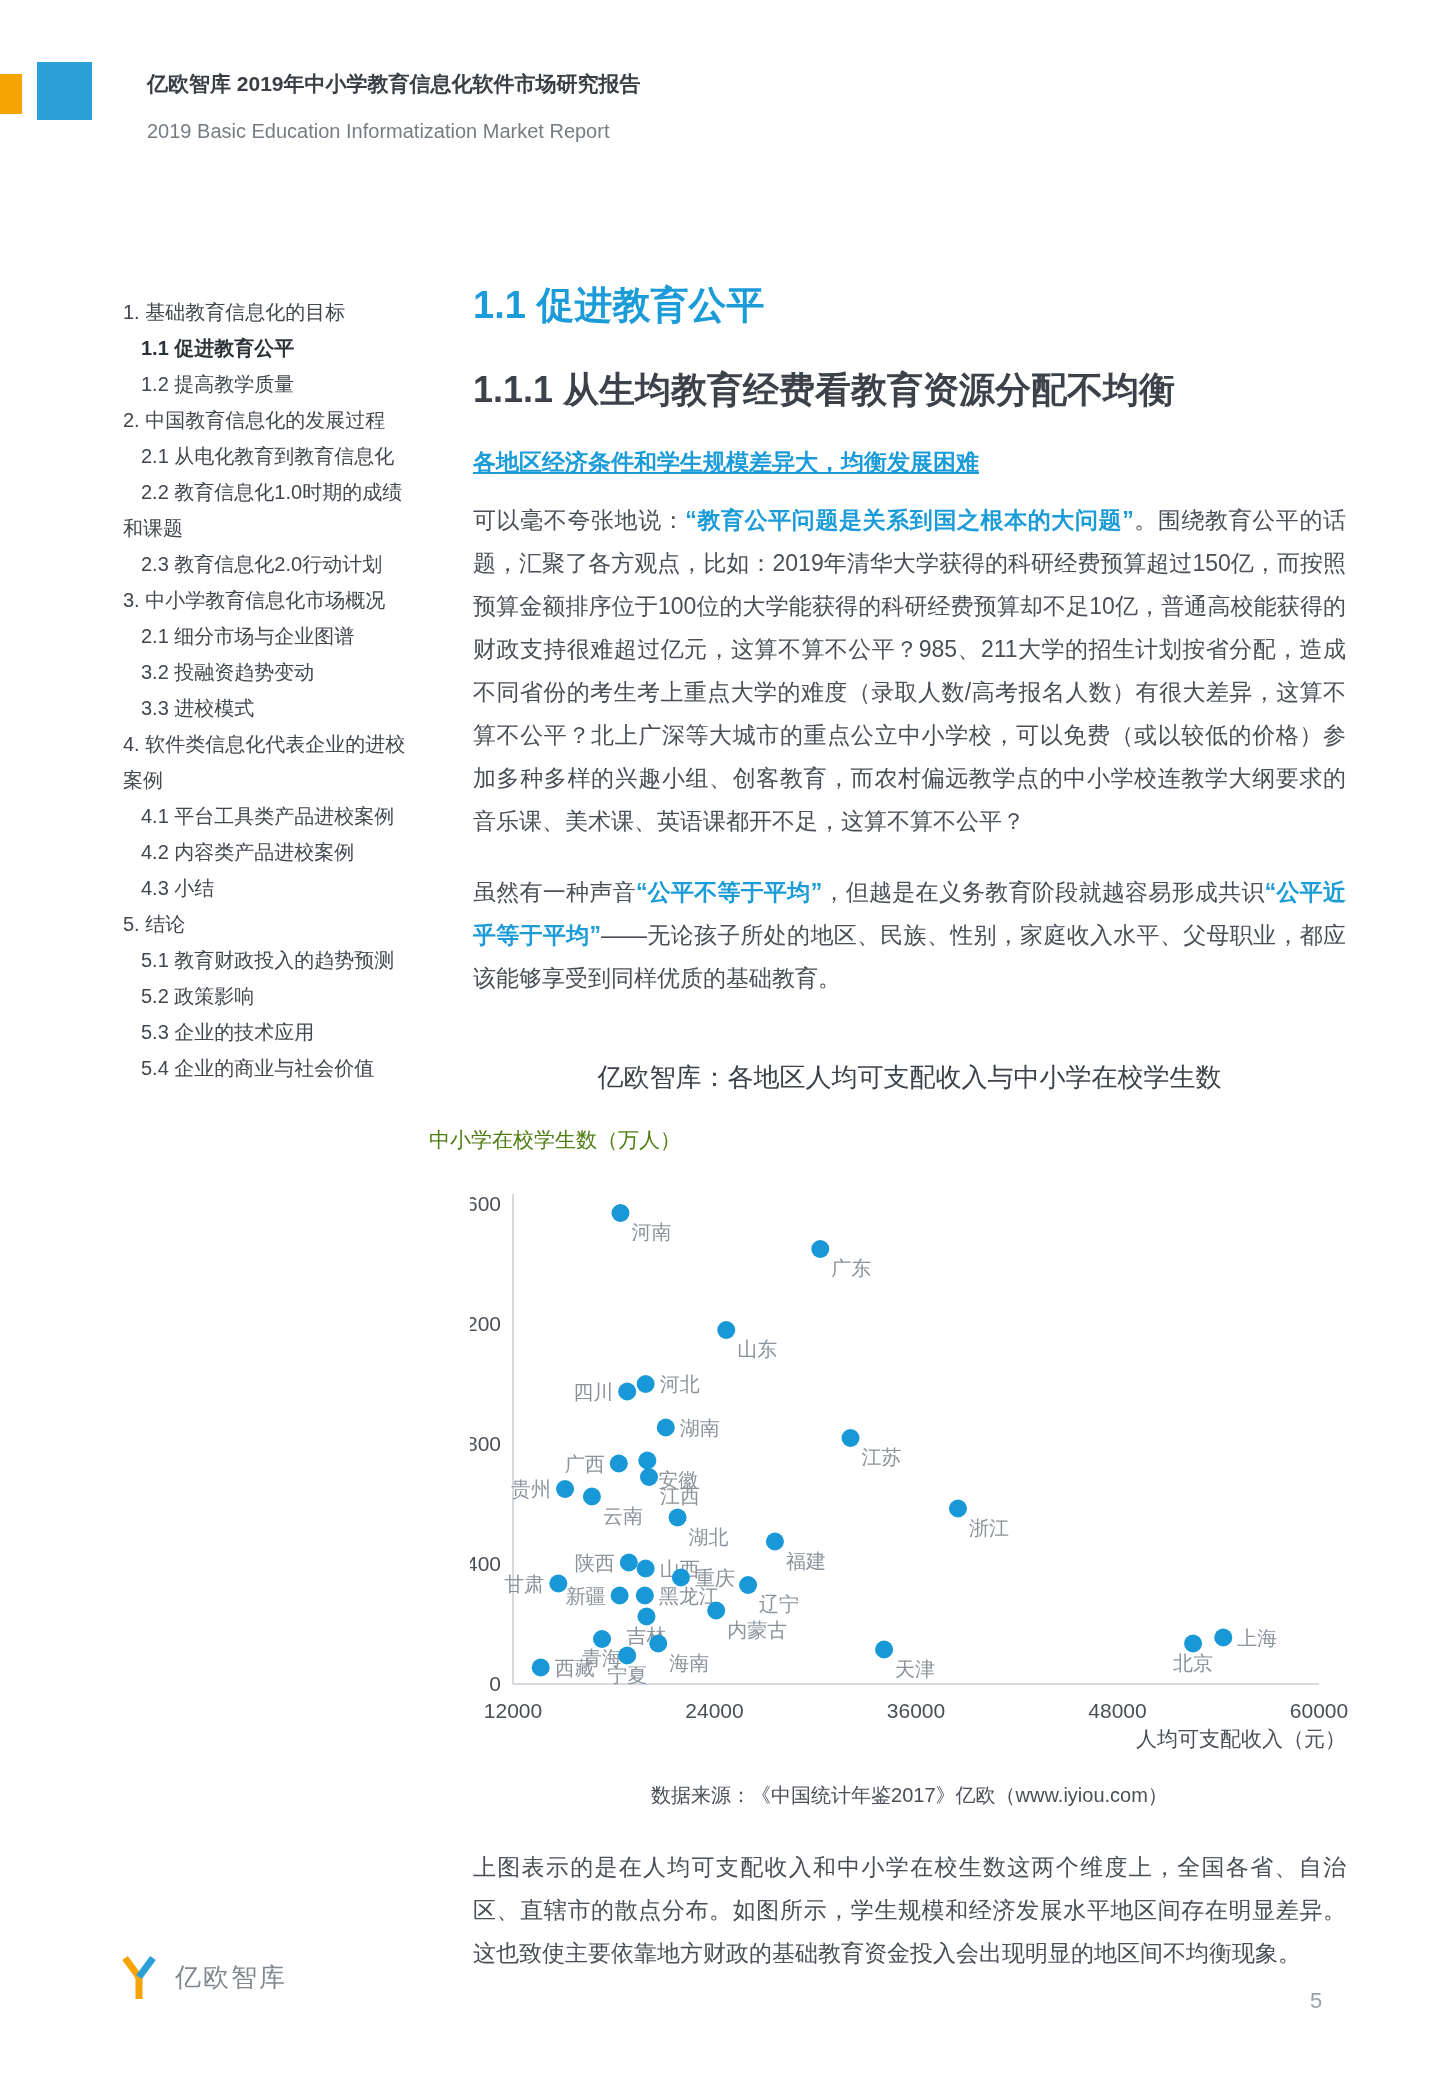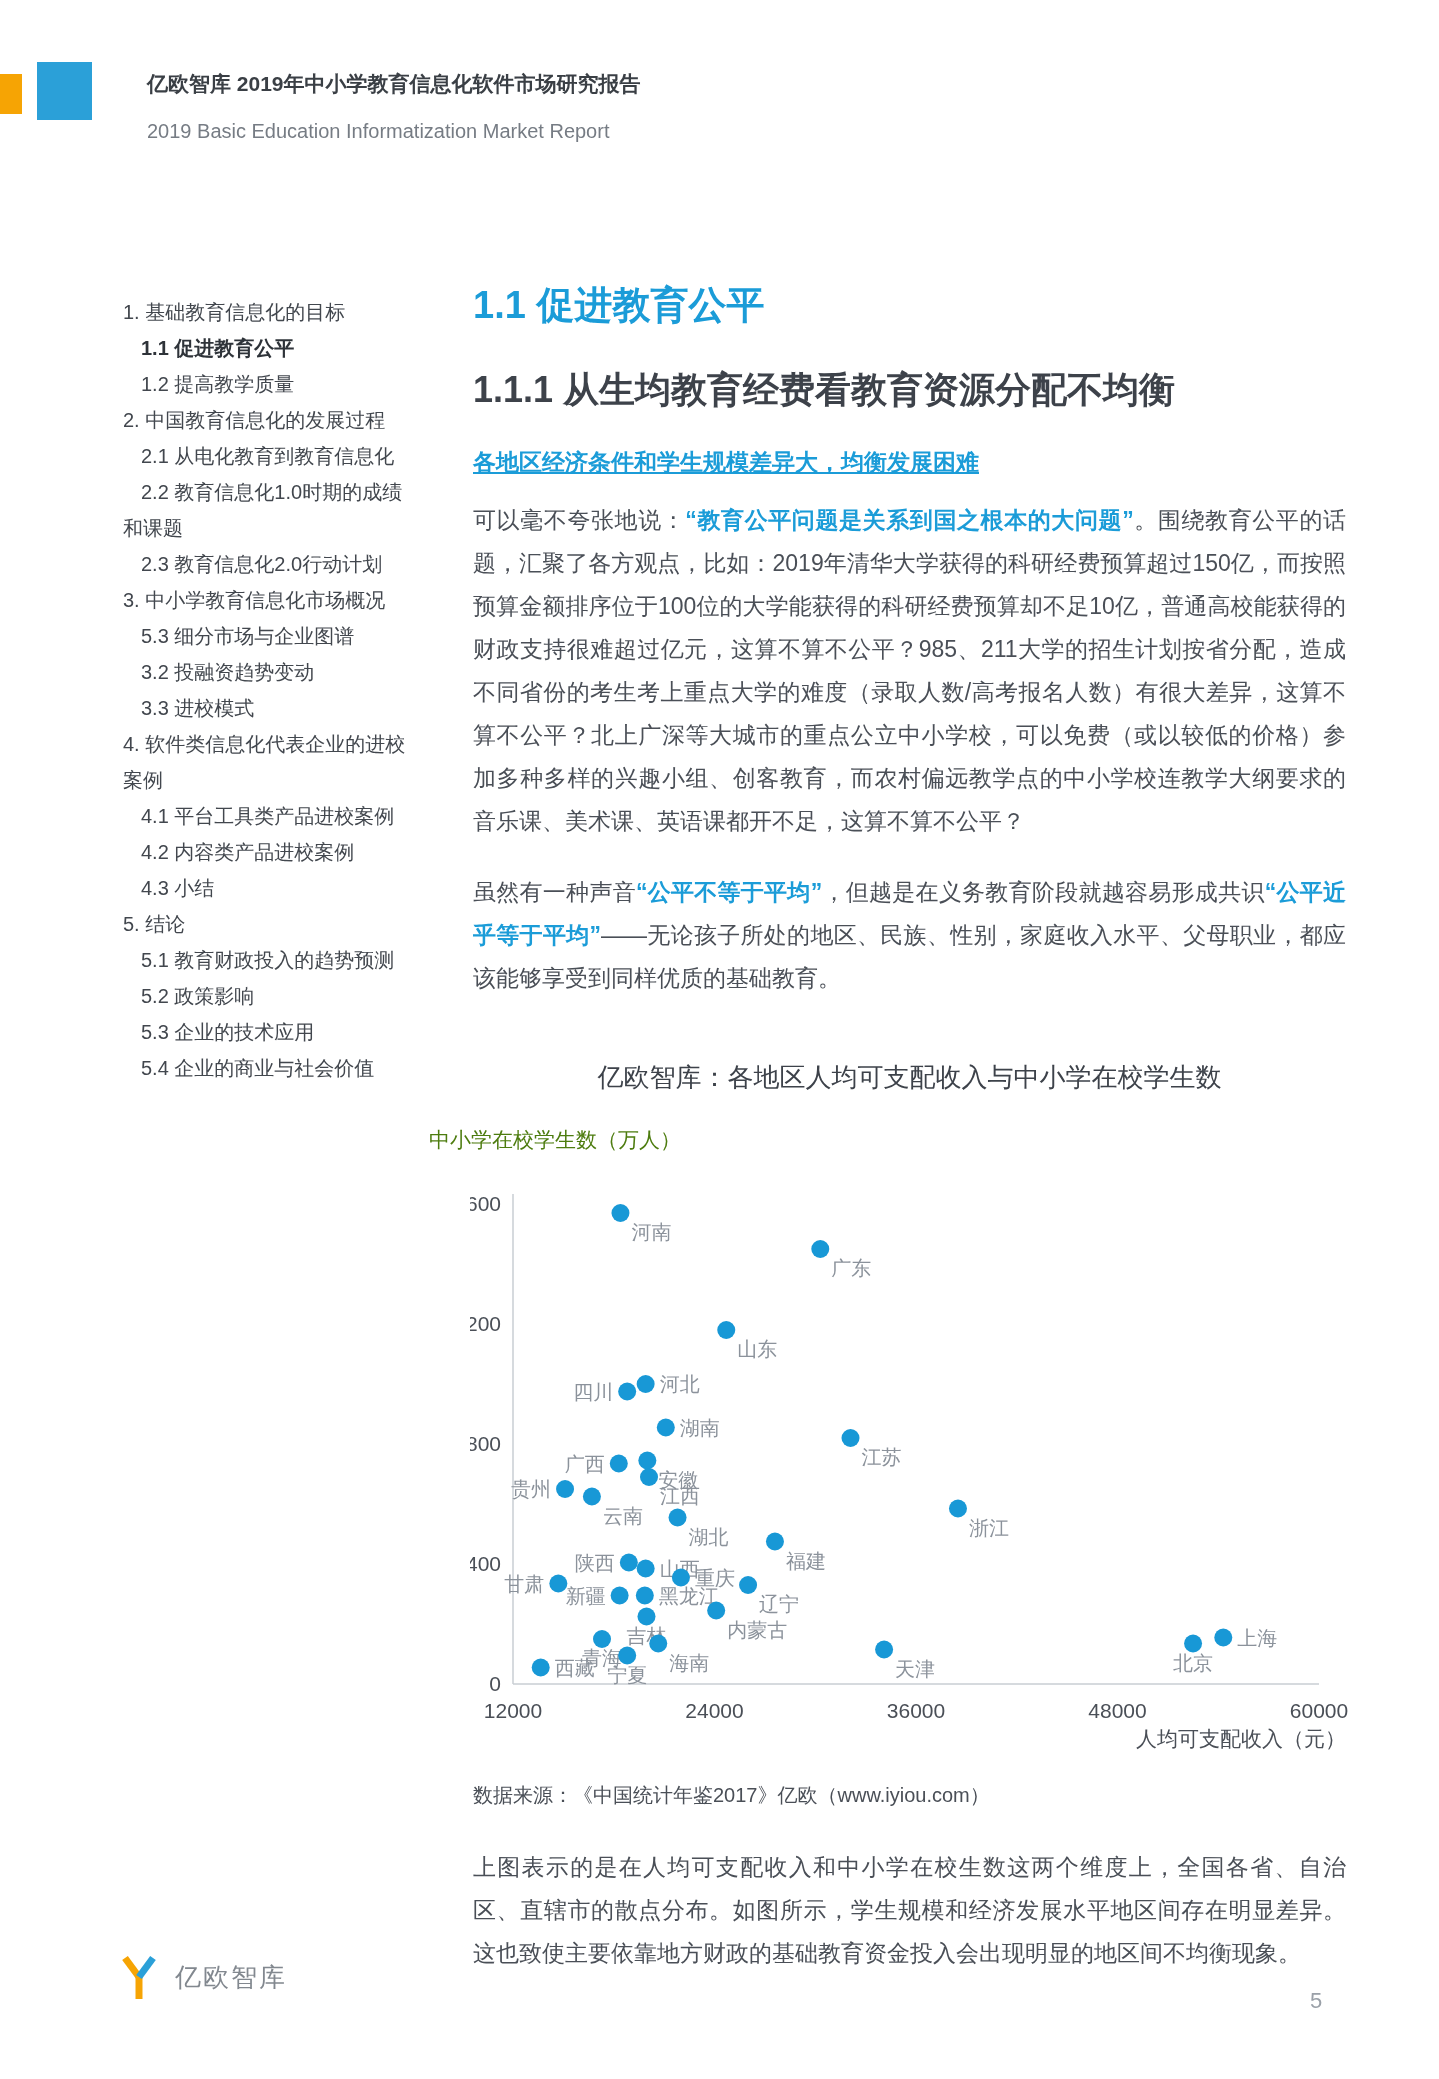--- a/index.html
+++ b/index.html
@@ -29,21 +29,21 @@
   
   .chart-title { position:absolute; left:473px; top:1060px; width:873px; text-align:center; font-size:26px; color:#3d424a; }
   .y-axis-label { position:absolute; left:429px; top:1126px; font-size:21px; color:#4d7c0f; }
   .scatter { position:absolute; left:470px; top:1180px; }
   .scatter .axis { stroke:#c9ced3; stroke-width:1.5; }
   .scatter .tick { font-size:21px; fill:#4a4f57; }
   .scatter .xtick { text-anchor:middle; }
   .scatter .ytick { text-anchor:end; }
   .scatter .pt-label { font-size:20px; fill:#8b929b; }
   .scatter .axis-label { font-size:21px; fill:#4a4f57; text-anchor:end; }
-  .sources { position:absolute; left:473px; top:1782px; width:873px; display:flex; justify-content:flex-start; font-size:20px; color:#4a4f57; }
+  .sources { position:absolute; left:473px; top:1782px; width:873px; display:flex; justify-content:center; font-size:20px; color:#4a4f57; }
   .para.p3 { position:absolute; left:473px; top:1846px; width:873px; }
   
   .footer-brand { position:absolute; left:118px; top:1954px; display:flex; align-items:center; gap:15px; }
   .brand-text { font-size:26px; color:#82888f; letter-spacing:2px; }
   .page-number { position:absolute; left:1310px; top:1988px; font-size:22px; color:#9aa0a8; }
 </style>
 </head>
 <body>
 
 <div class="page">
@@ -55,21 +55,21 @@
 
   <nav class="toc">
       <div class="toc-item lvl1">1. 基础教育信息化的目标</div>
       <div class="toc-item lvl2 active">1.1 促进教育公平</div>
       <div class="toc-item lvl2">1.2 提高教学质量</div>
       <div class="toc-item lvl1">2. 中国教育信息化的发展过程</div>
       <div class="toc-item lvl2">2.1 从电化教育到教育信息化</div>
       <div class="toc-item lvl2">2.2 教育信息化1.0时期的成绩和课题</div>
       <div class="toc-item lvl2">2.3 教育信息化2.0行动计划</div>
       <div class="toc-item lvl1">3. 中小学教育信息化市场概况</div>
-      <div class="toc-item lvl2">5.3 细分市场与企业图谱</div>
+      <div class="toc-item lvl2">2.1 细分市场与企业图谱</div>
       <div class="toc-item lvl2">3.2 投融资趋势变动</div>
       <div class="toc-item lvl2">3.3 进校模式</div>
       <div class="toc-item lvl1">4. 软件类信息化代表企业的进校案例</div>
       <div class="toc-item lvl2">4.1 平台工具类产品进校案例</div>
       <div class="toc-item lvl2">4.2 内容类产品进校案例</div>
       <div class="toc-item lvl2">4.3 小结</div>
       <div class="toc-item lvl1">5. 结论</div>
       <div class="toc-item lvl2">5.1 教育财政投入的趋势预测</div>
       <div class="toc-item lvl2">5.2 政策影响</div>
       <div class="toc-item lvl2">5.3 企业的技术应用</div>

